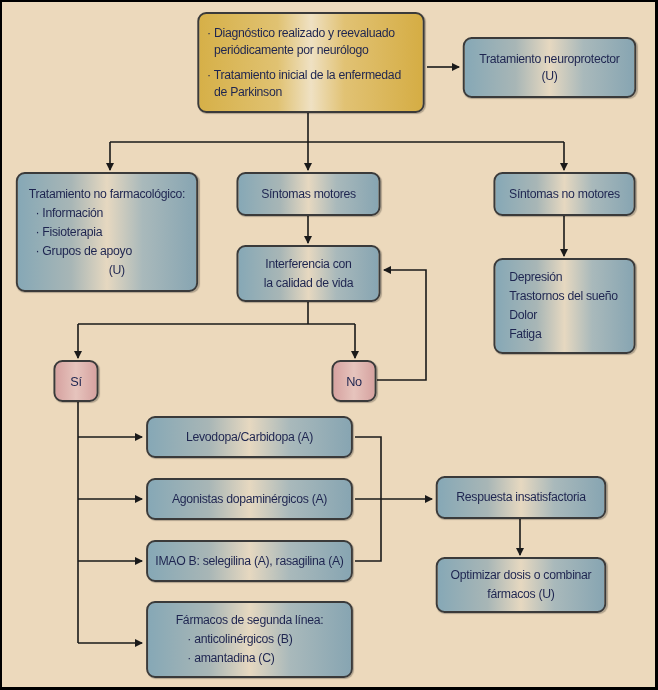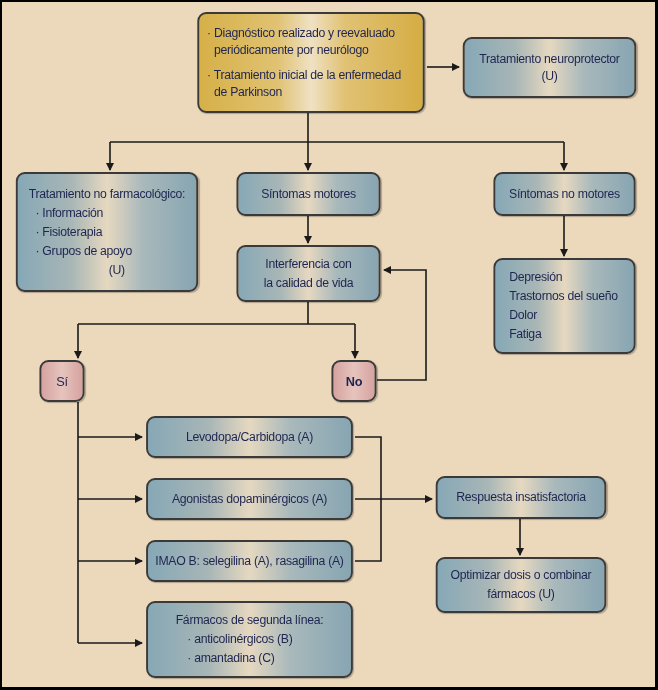--- a/index.html
+++ b/index.html
@@ -115,24 +115,24 @@
   <div class="line" style="line-height:19px;">Trastornos del sueño</div>
   <div class="line" style="line-height:19px;">Dolor</div>
   <div class="line" style="line-height:19px;">Fatiga</div>
 </div>
 
 <div class="box blue" style="left:235px; top:245px; width:147px; height:57px;">
   <div class="line" style="line-height:19px;">Interferencia con</div>
   <div class="line" style="line-height:19px;">la calidad de vida</div>
 </div>
 
-<div class="box pink" style="left:39px; top:360px; width:46px; height:42px;">
+<div class="box pink" style="left:53px; top:360px; width:46px; height:42px;">
   <div class="line">Sí</div>
 </div>
-<div class="box pink" style="left:331px; top:360px; width:46px; height:42px;font-weight:bold;">
+<div class="box pink" style="left:331px; top:360px; width:46px; height:42px;">
   <div class="line">No</div>
 </div>
 
 <div class="box blue" style="left:144px; top:416px; width:211px; height:42px;">
   <div class="line">Levodopa/Carbidopa (A)</div>
 </div>
 <div class="box blue" style="left:144px; top:478px; width:211px; height:42px;">
   <div class="line">Agonistas dopaminérgicos (A)</div>
 </div>
 <div class="box blue" style="left:144px; top:540px; width:211px; height:42px;">

